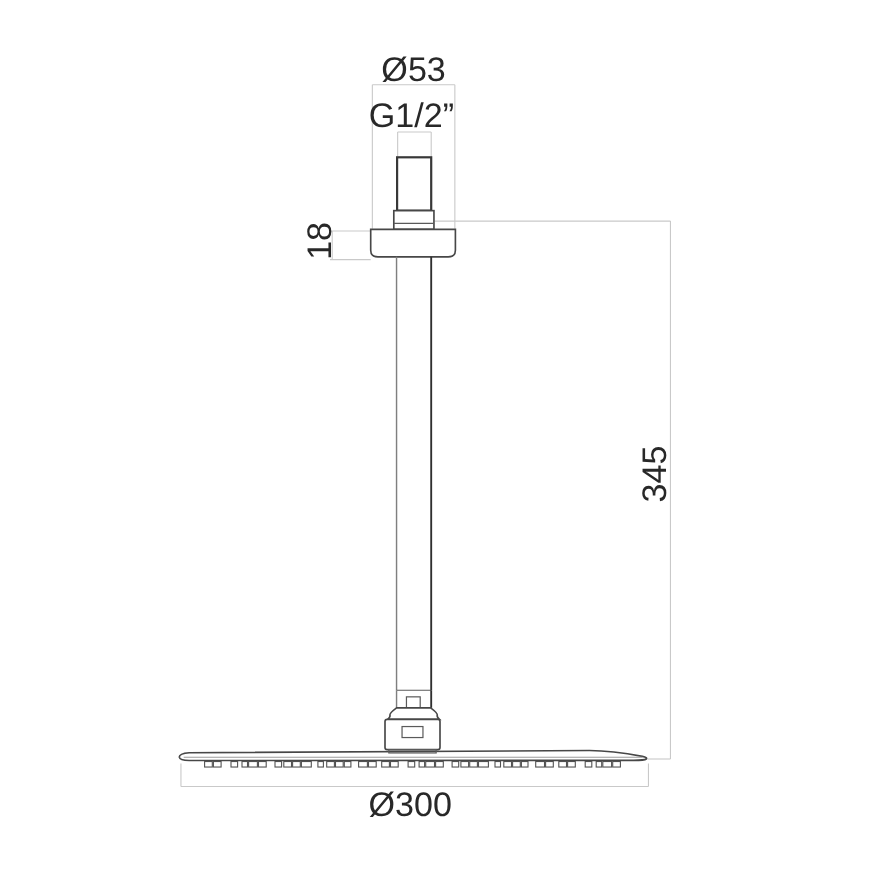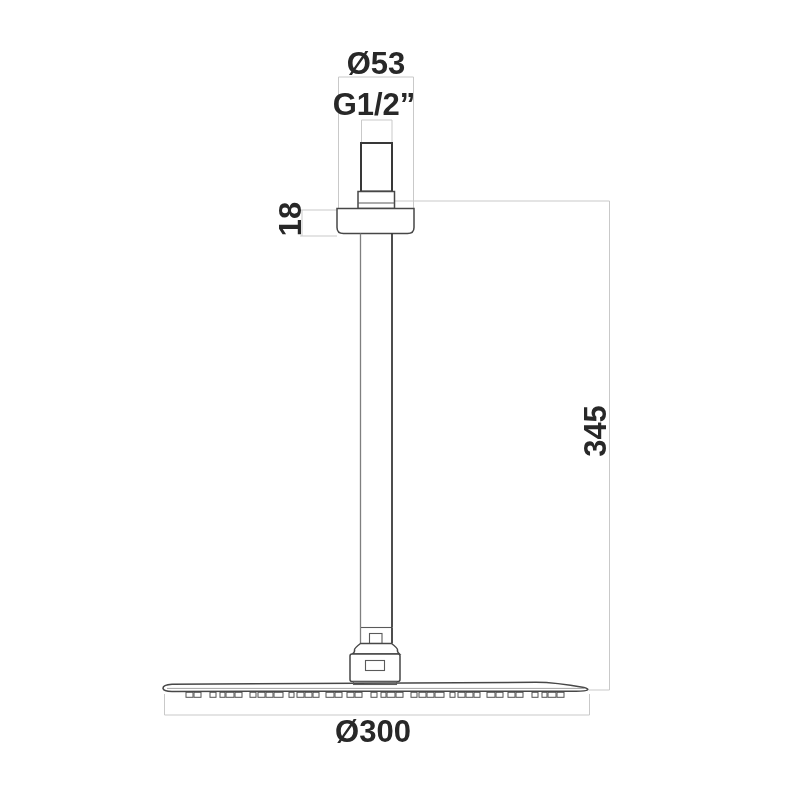--- a/index.html
+++ b/index.html
@@ -9,21 +9,20 @@
     width: 800px;
     height: 800px;
     font-family: "Liberation Sans", sans-serif;
   }
   .canvas-wrap {
     position: relative;
     width: 800px;
     height: 800px;
     background: #ffffff;
     overflow: hidden;
-    font-weight: bold;
   }
   svg { display: block; }
 
   
   .dim {
     stroke: var(--dim-color, #c9c9c9);
     stroke-width: 1;
     fill: none;
   }
   

